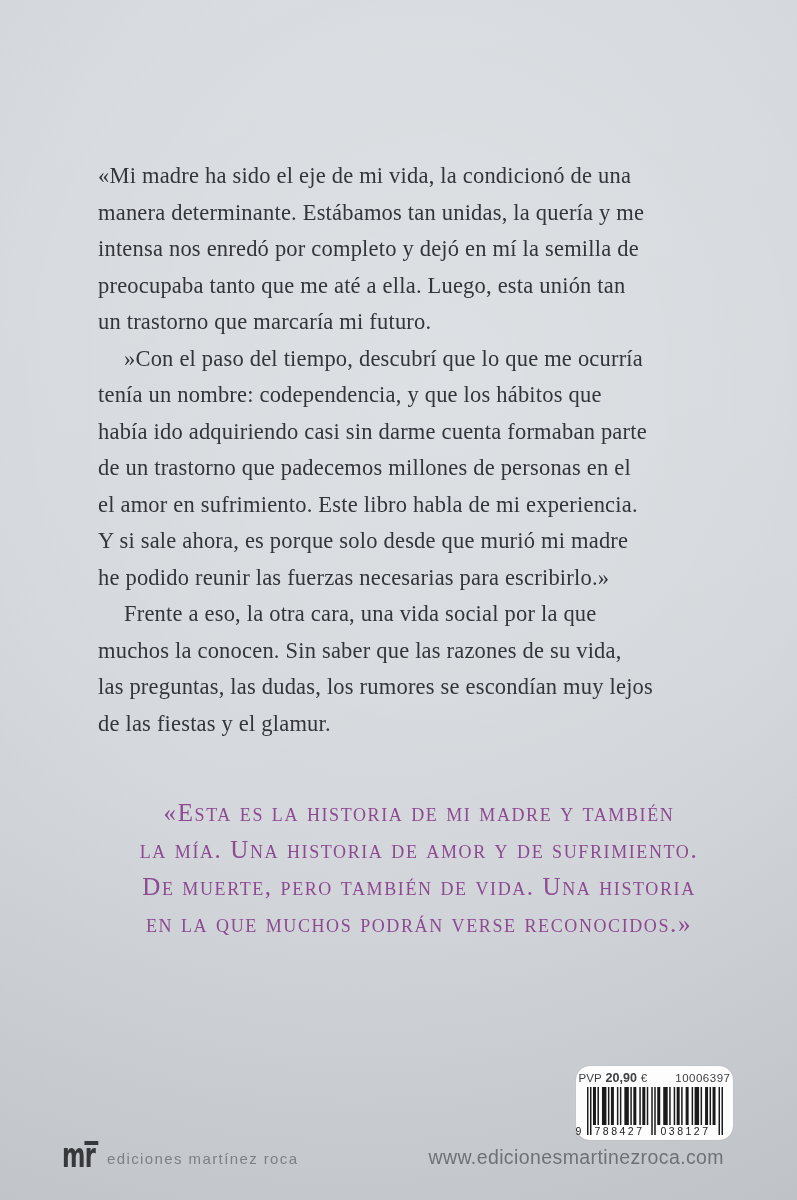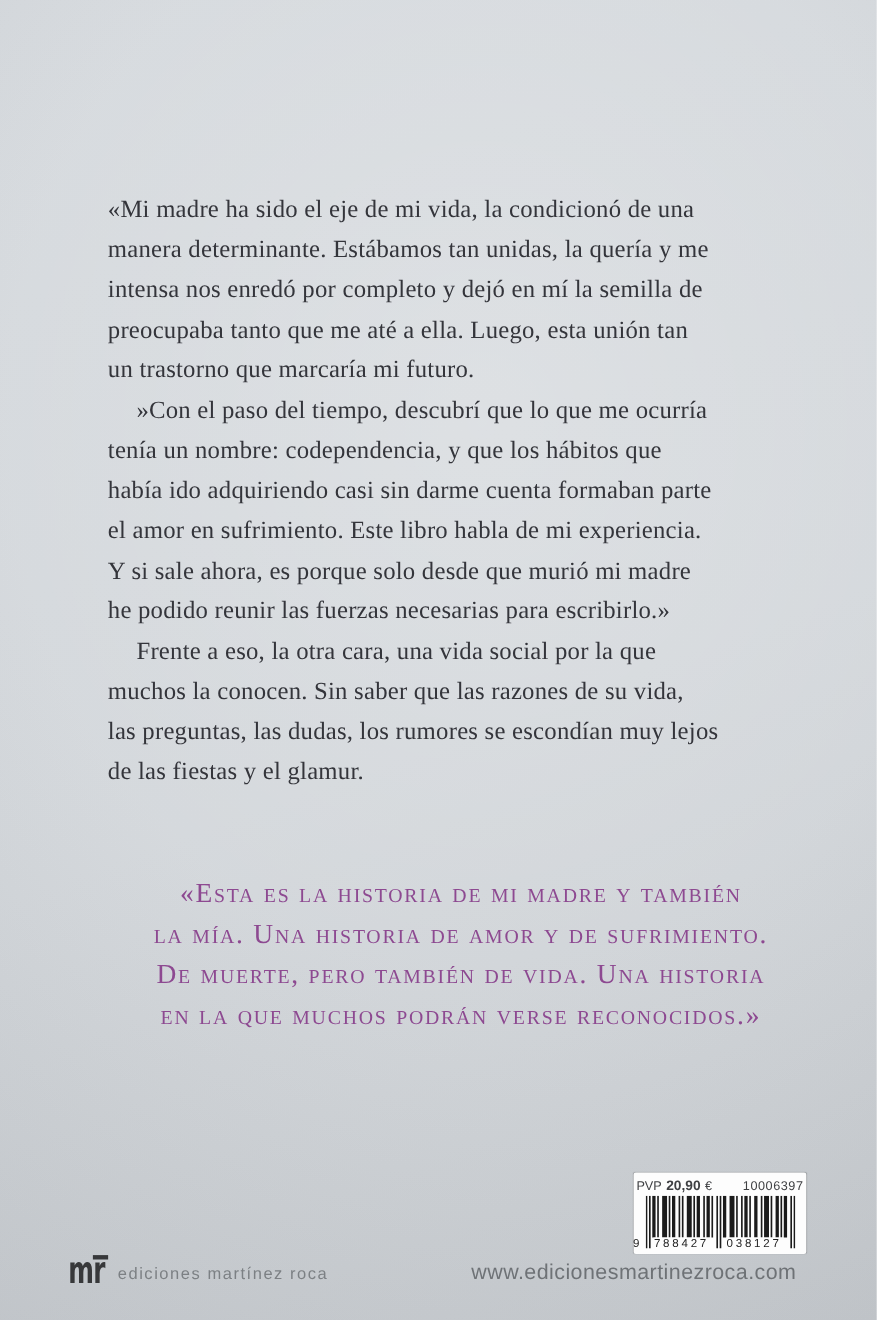--- a/index.html
+++ b/index.html
@@ -19,21 +19,21 @@
     overflow: hidden;
     background:
       radial-gradient(ellipse 120% 90% at 55% 32%, rgba(255,255,255,0.22) 0%, rgba(255,255,255,0.05) 45%, rgba(40,45,55,0.10) 100%),
       linear-gradient(160deg, #d6dade 0%, #d3d7db 55%, #caced2 100%);
   }
 
   
   .synopsis {
     position: absolute;
     left: 98px;
-    top: 172px;
+    top: 158px;
     width: 640px;
     font-size: 22.5px;
     line-height: 36.5px;
     color: var(--ink);
     letter-spacing: 0.2px;
     font-family: Liberation Serif, serif;
   }
   .synopsis .line { white-space: nowrap; }
   .synopsis .line.indent { text-indent: 26px; }
 
@@ -54,21 +54,21 @@
   .pull-quote .line { white-space: nowrap; padding-left: 41px; }
 
   
   .barcode-label {
     position: absolute;
     left: 576px;
     top: 1066px;
     width: 157px;
     height: 74px;
     background: #fdfdfd;
-    border-radius: 2px;
+    border-radius: 14px;
     box-shadow: 0 0 1px rgba(0,0,0,0.25);
     font-family: "Liberation Sans", sans-serif;
     color: #3f4043;
   }
   .bc-top {
     display: flex;
     justify-content: center;
     align-items: baseline;
     gap: 4px;
     padding-top: 5px;
@@ -154,20 +154,21 @@
 
   <div class="synopsis">
     <div class="line">«Mi madre ha sido el eje de mi vida, la condicionó de una</div>
     <div class="line">manera determinante. Estábamos tan unidas, la quería y me</div>
     <div class="line">intensa nos enredó por completo y dejó en mí la semilla de</div>
     <div class="line">preocupaba tanto que me até a ella. Luego, esta unión tan</div>
     <div class="line">un trastorno que marcaría mi futuro.</div>
     <div class="line indent">»Con el paso del tiempo, descubrí que lo que me ocurría</div>
     <div class="line">tenía un nombre: codependencia, y que los hábitos que</div>
     <div class="line">había ido adquiriendo casi sin darme cuenta formaban parte</div>
+    <div class="line">de un trastorno que padecemos millones de personas en el</div>
     <div class="line">el amor en sufrimiento. Este libro habla de mi experiencia.</div>
     <div class="line">Y si sale ahora, es porque solo desde que murió mi madre</div>
     <div class="line">he podido reunir las fuerzas necesarias para escribirlo.»</div>
     <div class="line indent">Frente a eso, la otra cara, una vida social por la que</div>
     <div class="line">muchos la conocen. Sin saber que las razones de su vida,</div>
     <div class="line">las preguntas, las dudas, los rumores se escondían muy lejos</div>
     <div class="line">de las fiestas y el glamur.</div>
   </div>
 
   <div class="pull-quote">

